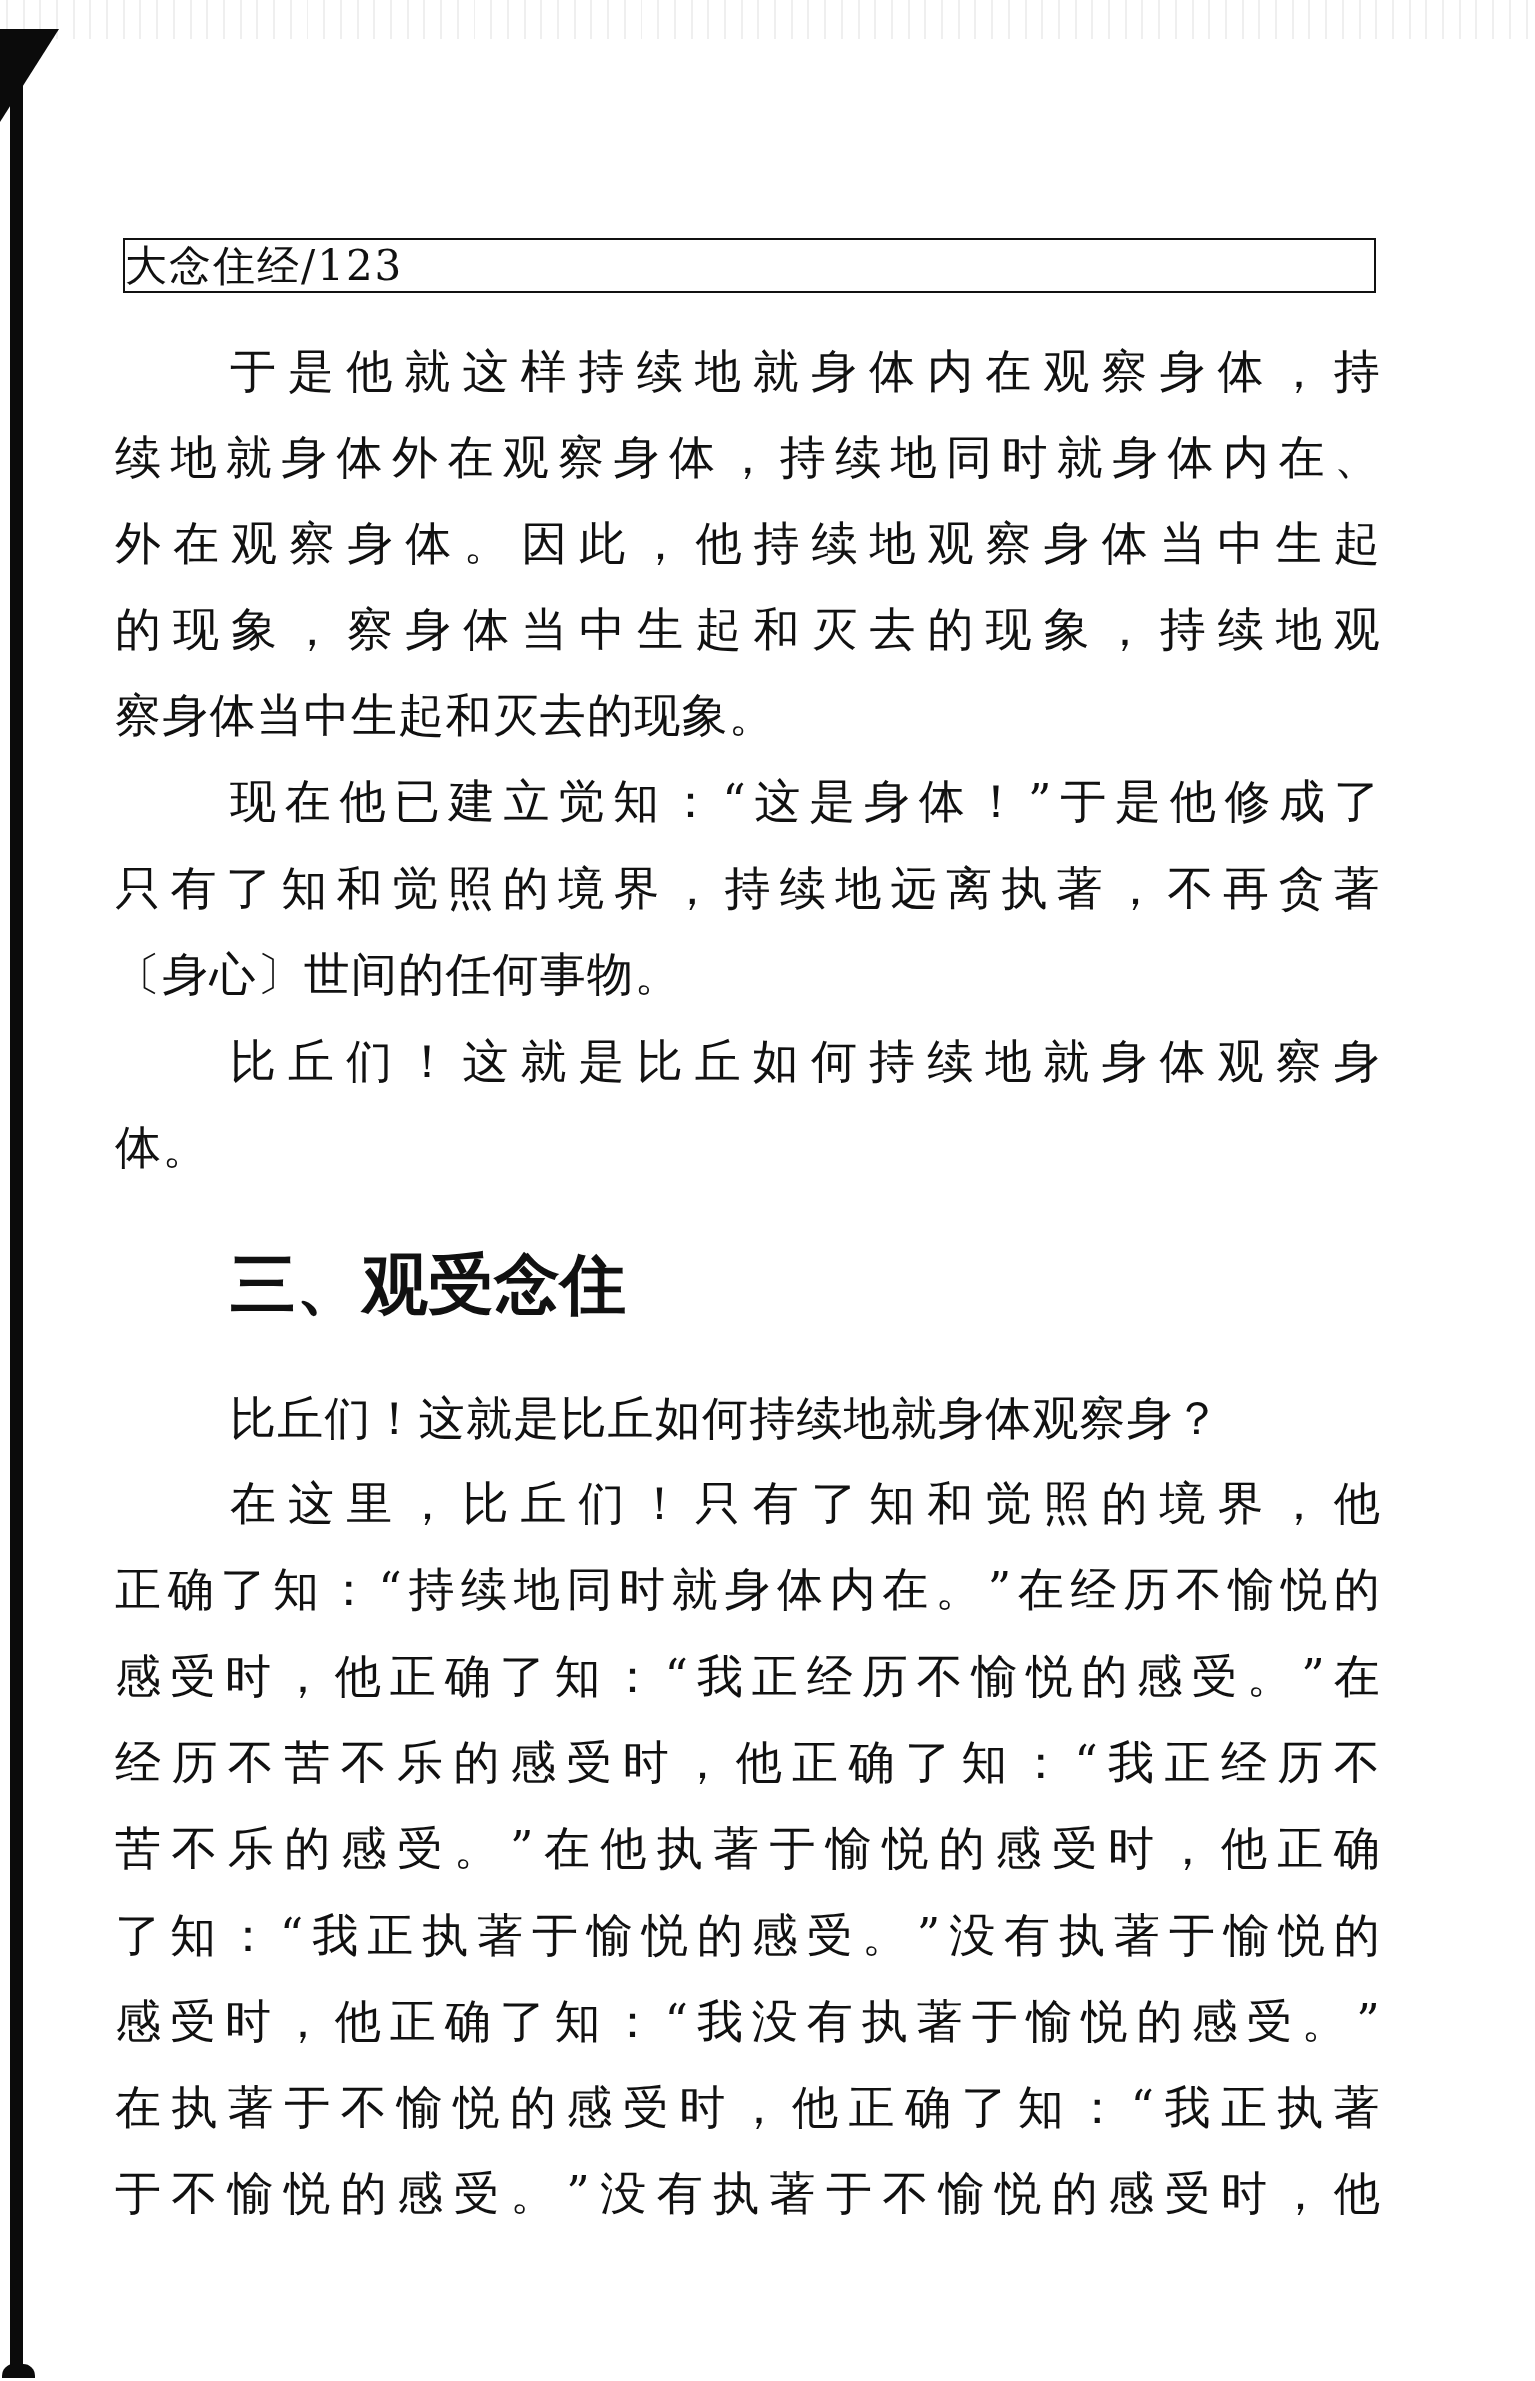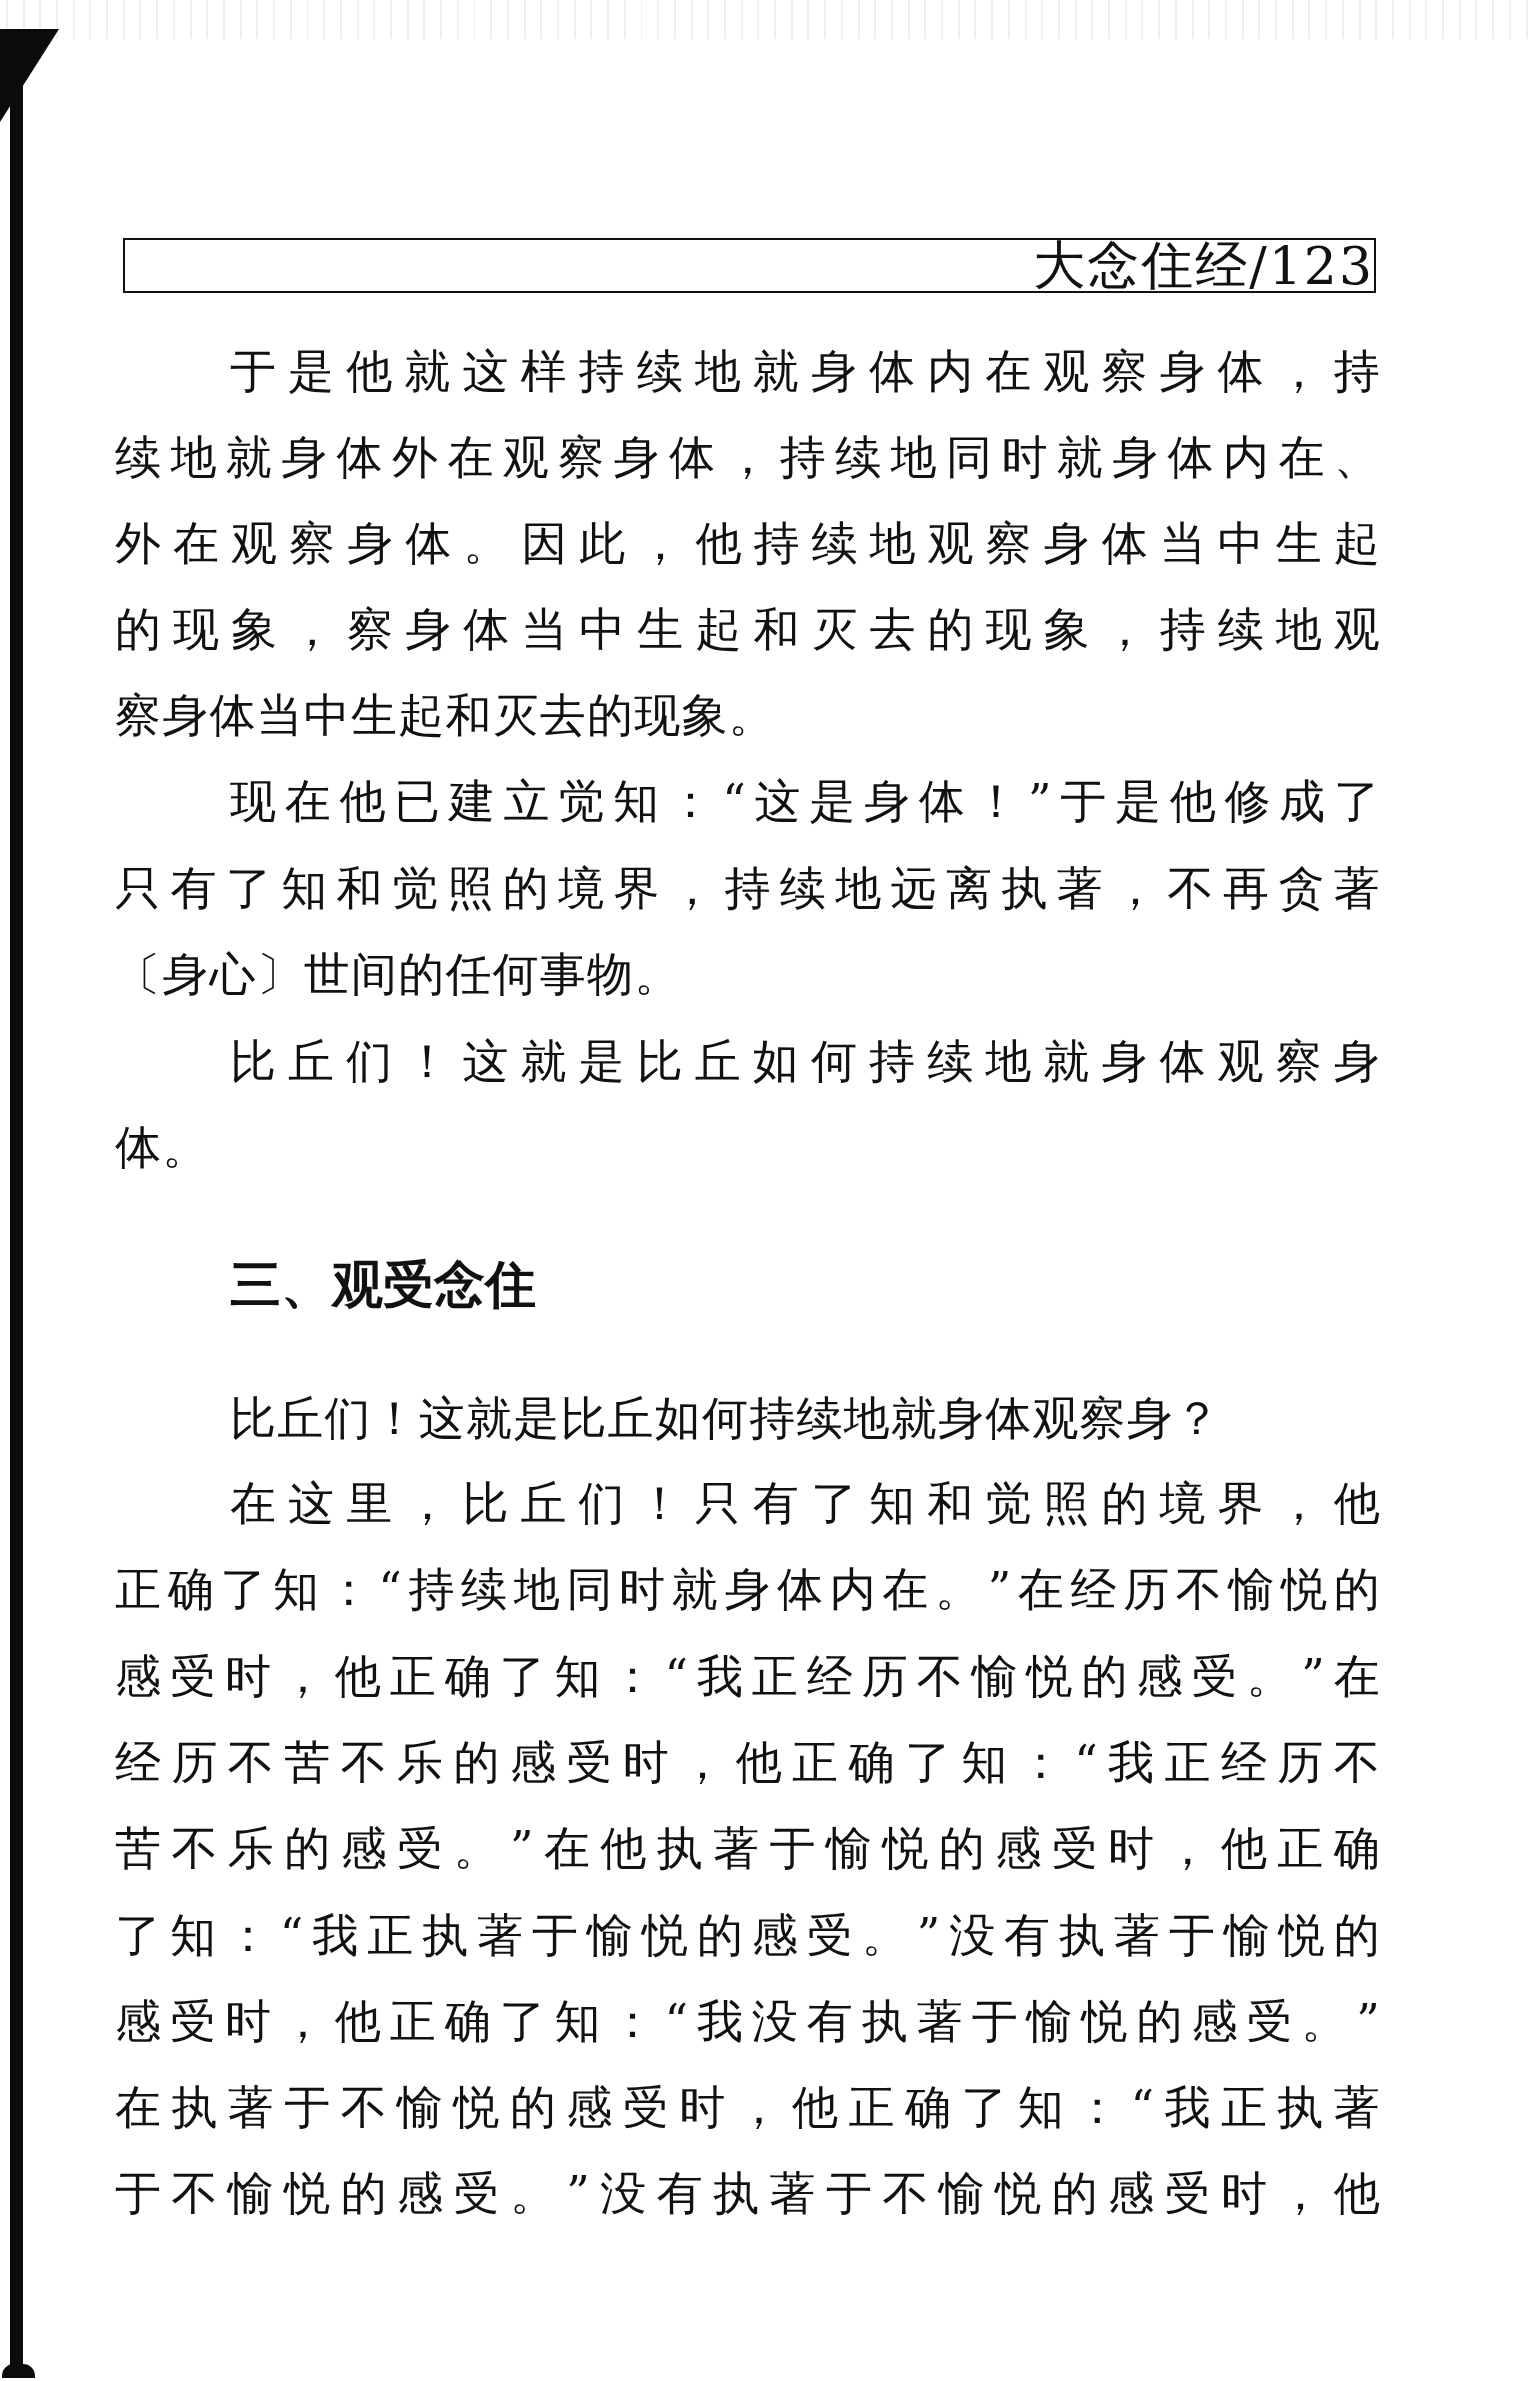--- a/index.html
+++ b/index.html
@@ -19,33 +19,33 @@
       position: absolute; left: 0; top: 29px; width: 0; height: 0;
       border-top: 93px solid #0b0b0b; border-right: 59px solid transparent;
     }
     .spine-foot {
       position: absolute; left: 2px; top: 2364px; width: 33px; height: 13.7px; background: #0b0b0b;
       border-radius: 11.8px 11.8px 0 0;
     }
     .running-head {
       position: absolute; left: 123px; top: 238px; width: 1253px; height: 55px;
       border: 2.9px solid #111; box-sizing: border-box;
-      display: flex; align-items: center; justify-content: flex-end;
-      font-size: 52px; letter-spacing: 2px;
+      display: flex; align-items: center; justify-content: flex-start;
+      font-size: 42px; letter-spacing: 2px;
     }
     .line {
       position: absolute; left: 115px; width: 1266px; height: 69px; line-height: 69px;
       font-size: 46px; white-space: nowrap; letter-spacing: 1.2px;
       text-align: justify; text-align-last: justify;
     }
     .line.indent { left: 230px; width: 1151px; }
     .line.last { text-align-last: left; }
     .heading {
       position: absolute; left: 230px; top: 1250px; height: 69px; line-height: 69px;
-      font-family: "DejaVu Sans", "Liberation Sans", sans-serif; font-weight: bold; font-size: 51px;
+      font-family: "DejaVu Sans", "Liberation Sans", sans-serif; font-weight: bold; font-size: 66px;
     }
   </style>
 </head>
 <body>
 
 <div class="scan-top"></div>
 <div class="spine-wedge"></div>
 <div class="spine"></div>
 <div class="spine-foot"></div>
 

